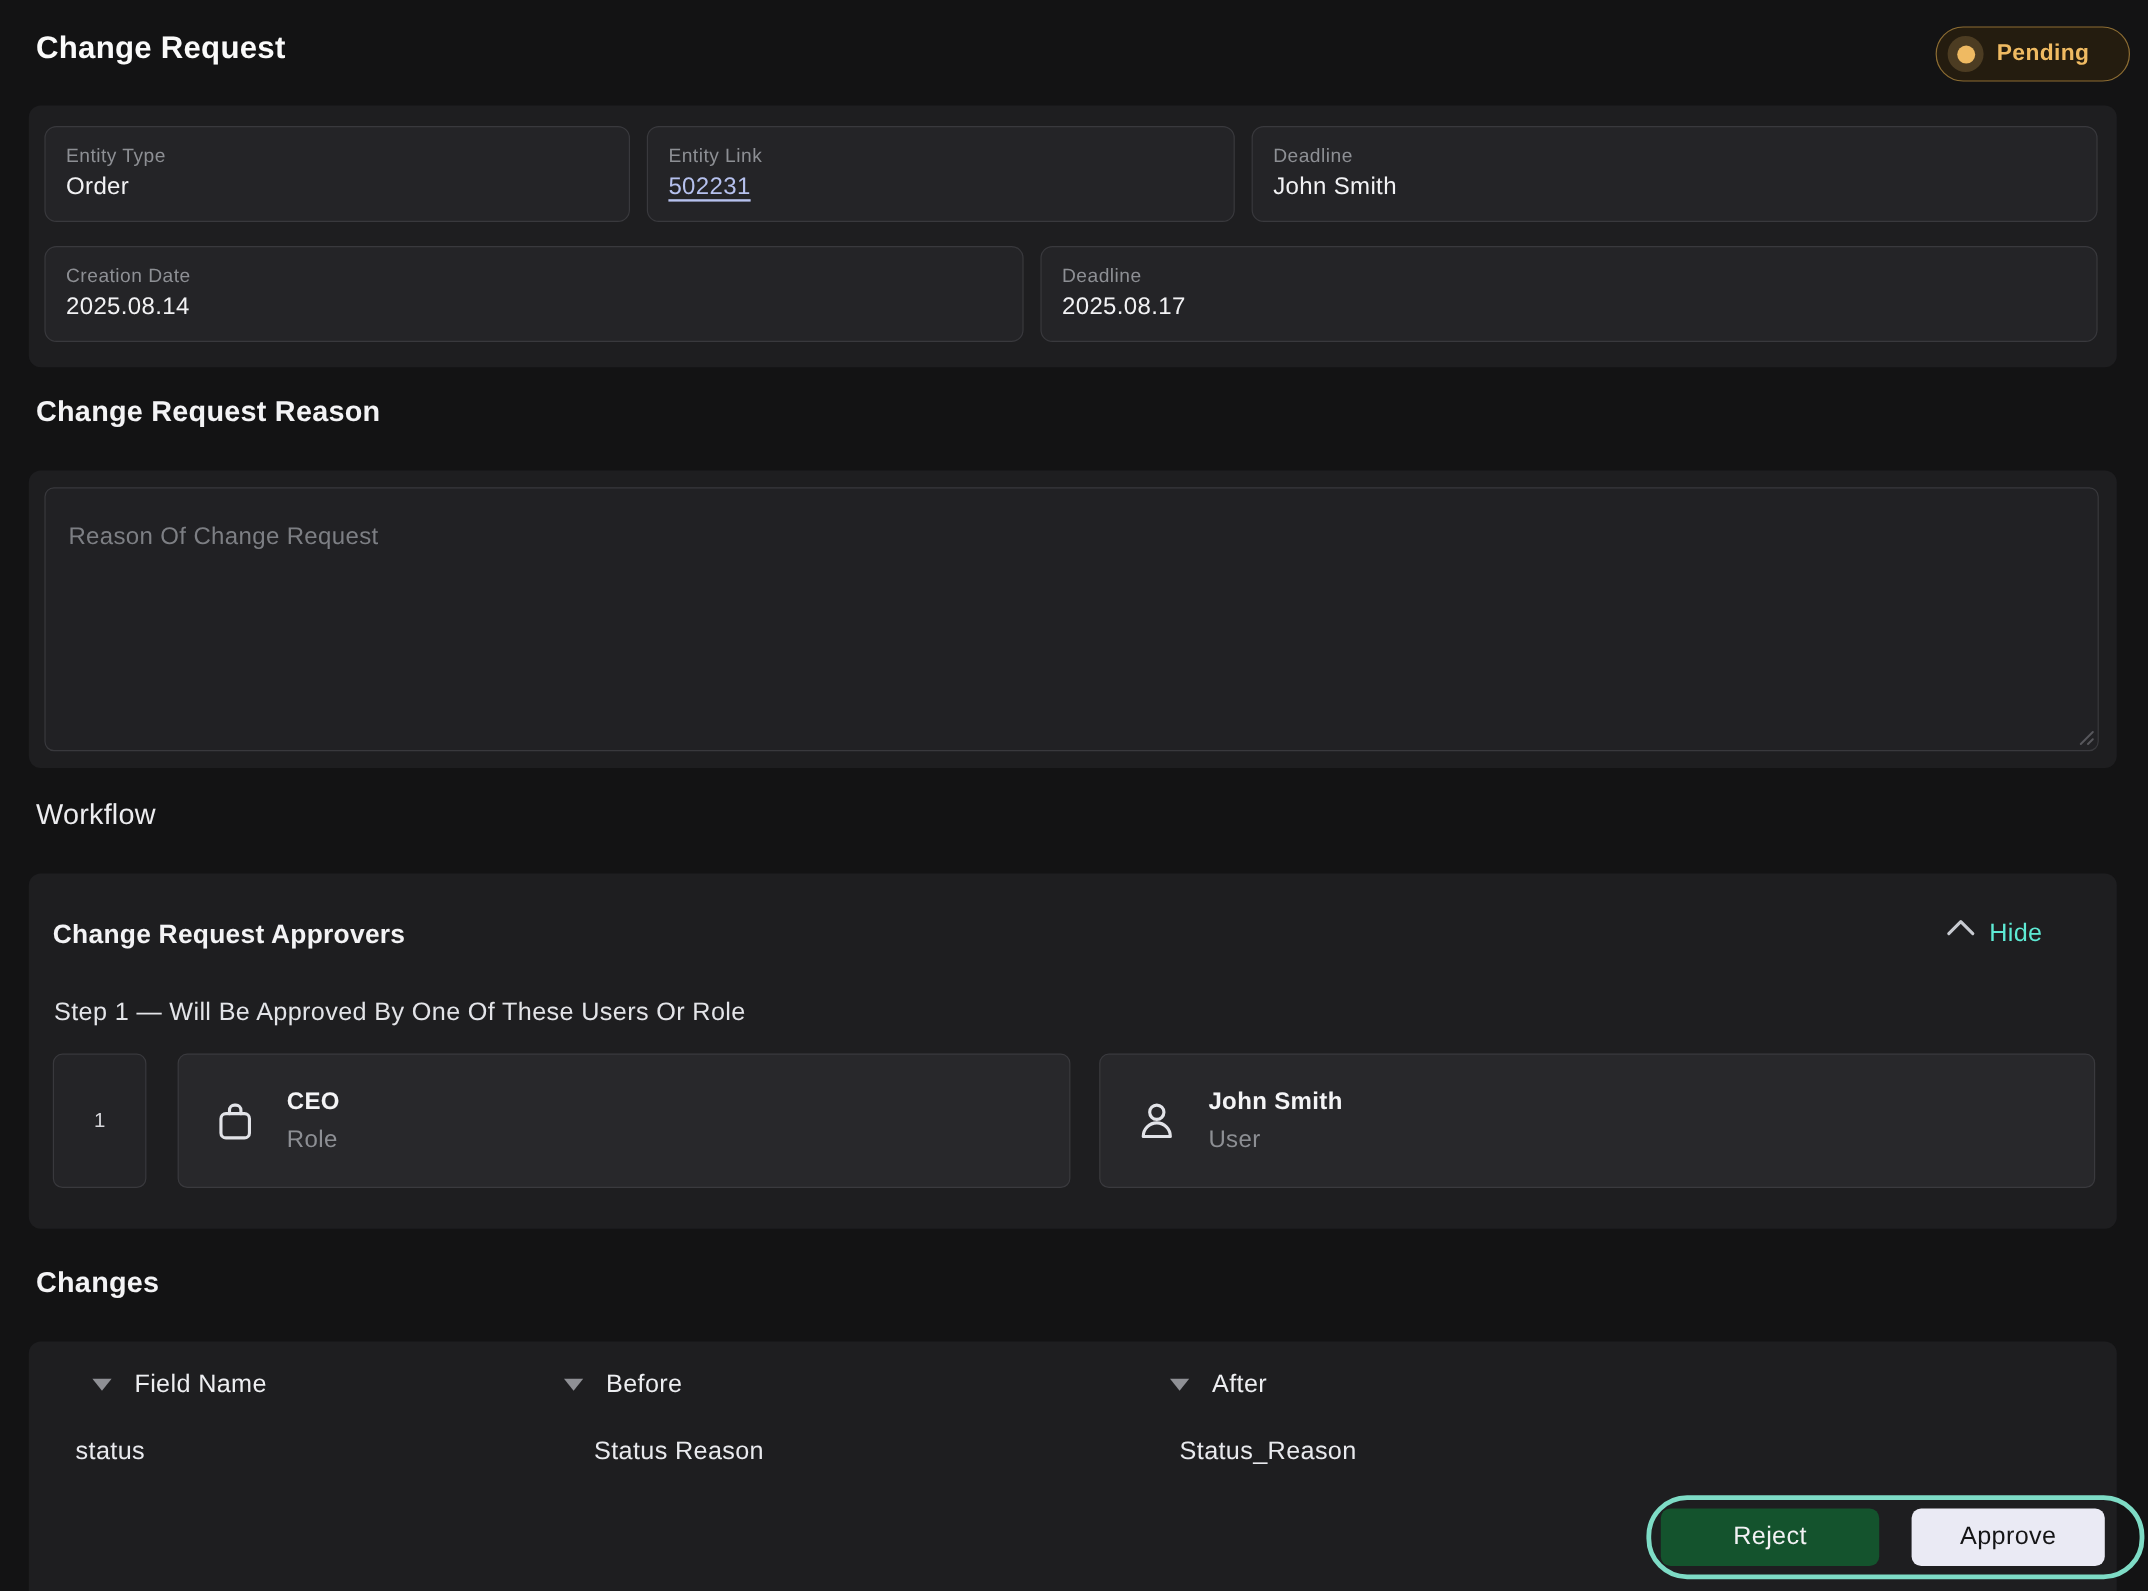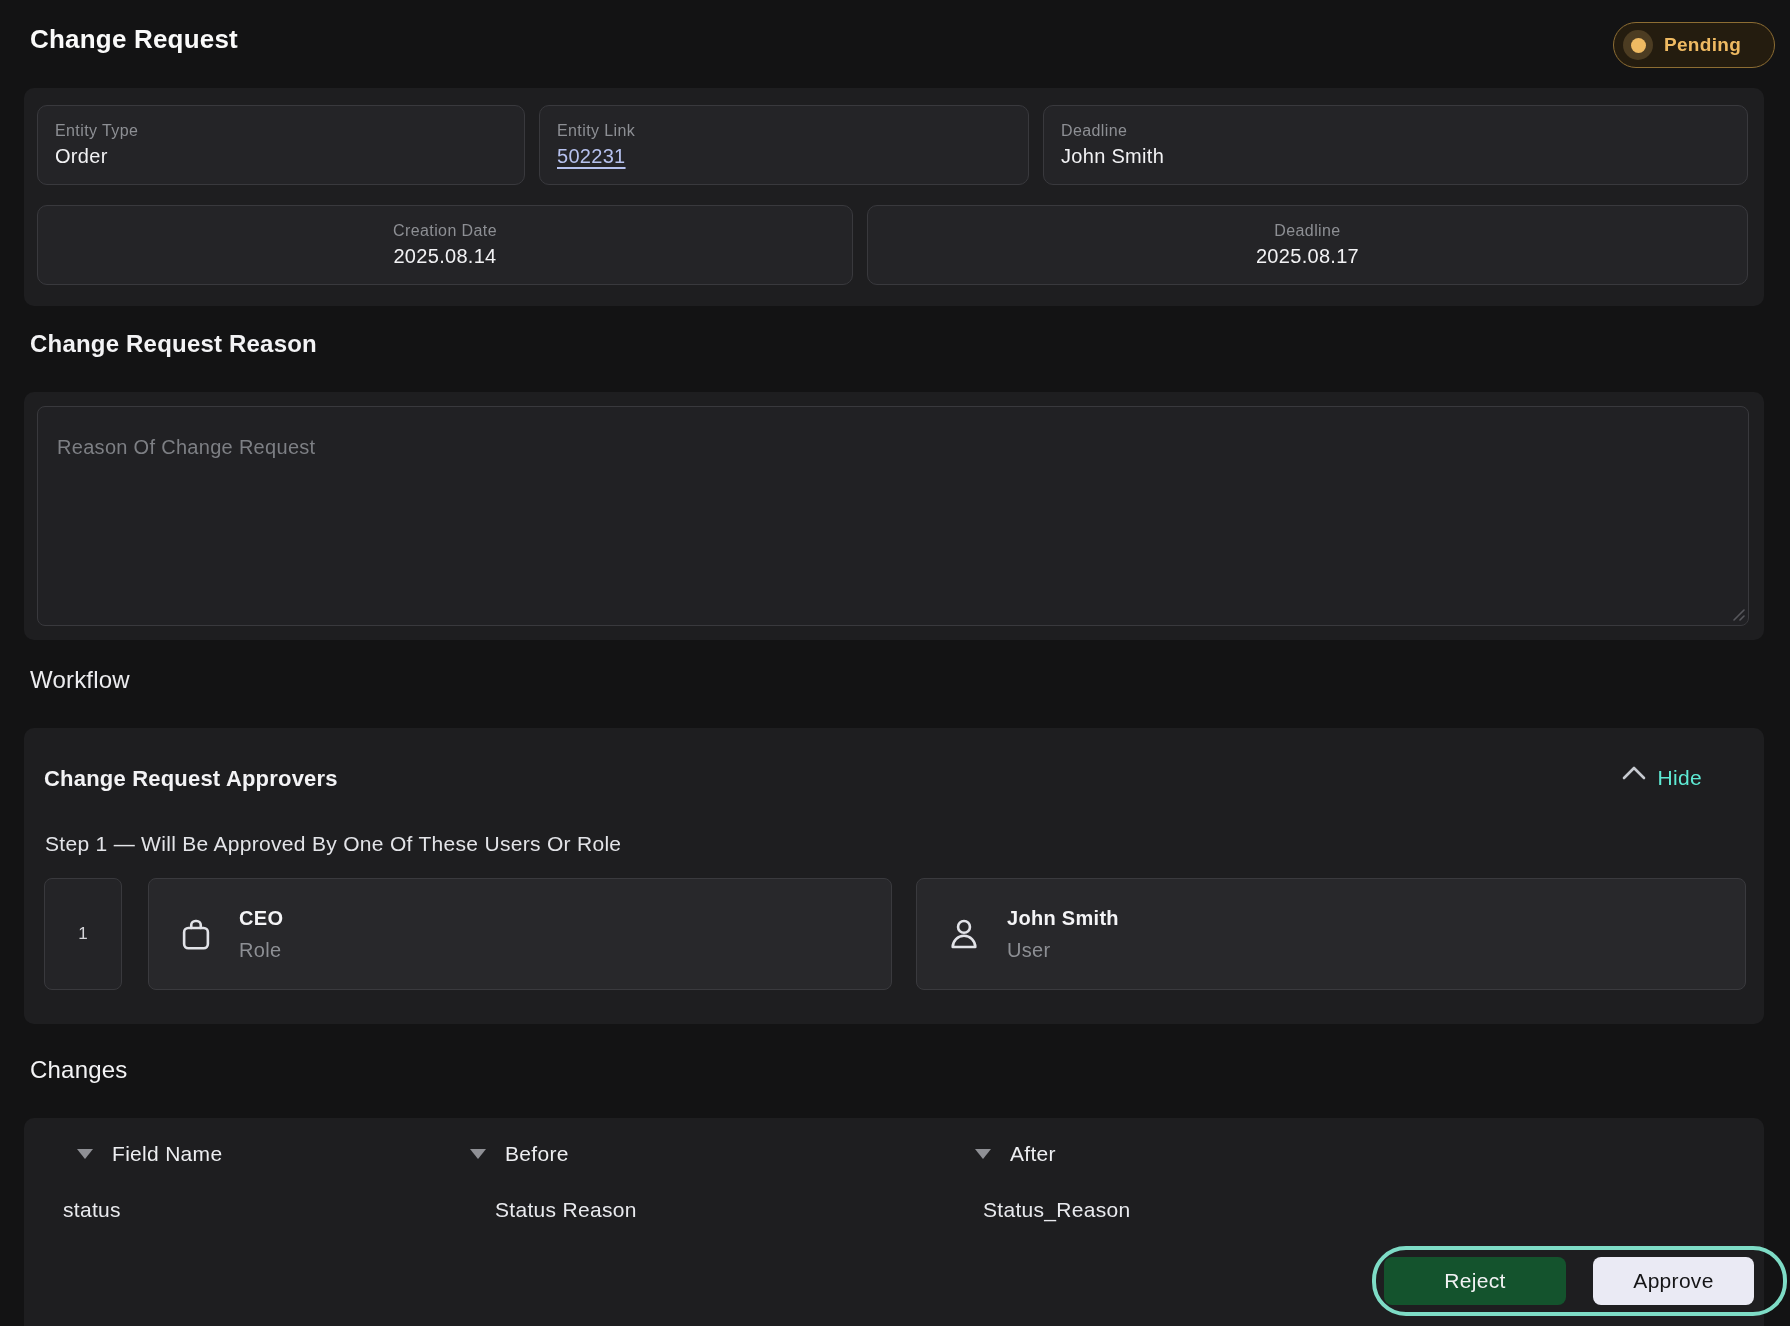--- a/index.html
+++ b/index.html
@@ -21,37 +21,37 @@
   .status-dot-ring { width:30px; height:30px; border-radius:50%; background:#4c3c22; display:flex; align-items:center; justify-content:center; }
   .status-dot { width:15px; height:15px; border-radius:50%; background:#efba62; }
   .status-label { font-size:19px; font-weight:700; color:#efba62; letter-spacing:.3px; }
 
   
   .panel { background:#1e1e20; border-radius:10px; }
 
   .info-panel { left:24px; top:88px; width:1740px; height:218px; }
   .field-row { position:absolute; left:13px; right:16px; height:80px; display:flex; gap:14px; }
   .field-row.r1 { top:17px; }
-  .field-row.r2 { top:117px;text-align:center; }
+  .field-row.r2 { top:117px; }
   .field-box {
     height:80px; background:#242427; border:1px solid #39393d; border-radius:10px;
     padding:4px 17px; display:flex; flex-direction:column; justify-content:center; gap:5px;
     white-space:nowrap; overflow:hidden;
   }
   .w-entity-type { width:488px; } .w-entity-link { width:490px; } .w-requester { flex:1; }
   .w-creation { width:816px; } .w-deadline { flex:1; }
   .field-label { font-size:16px; color:#8d8f94; letter-spacing:.4px; }
   .field-value { font-size:20px; color:#f2f2f4; letter-spacing:.3px; }
   a.link-value { color:#b6c1ee; text-decoration:underline; text-underline-offset:4px; cursor:pointer; }
 
   
   .section-h { color:#f3f3f5; letter-spacing:.2px; white-space:nowrap; }
   .reason-h   { left:30px; top:330px;  font-size:24px; font-weight:700; }
   .workflow-h { left:30px; top:666px;  font-size:24px; font-weight:400; color:#ececef; }
-  .changes-h  { left:30px; top:1056px; font-size:24px; font-weight:400; }
+  .changes-h  { left:30px; top:1056px; font-size:24px; font-weight:700; }
 
   
   .reason-panel { left:24px; top:392px; width:1740px; height:248px; }
   .reason-textarea {
     position:absolute; left:13px; top:14px; width:1712px; height:220px;
     background:#212124; border:1px solid #39393d; border-radius:8px;
     padding:29px 19px; resize:none; outline:none;
     font-family:"Liberation Sans", sans-serif; font-size:20px; color:#e9e9ec; letter-spacing:.3px;
   }
   .reason-textarea::placeholder { color:#7d7f84; opacity:1; }

